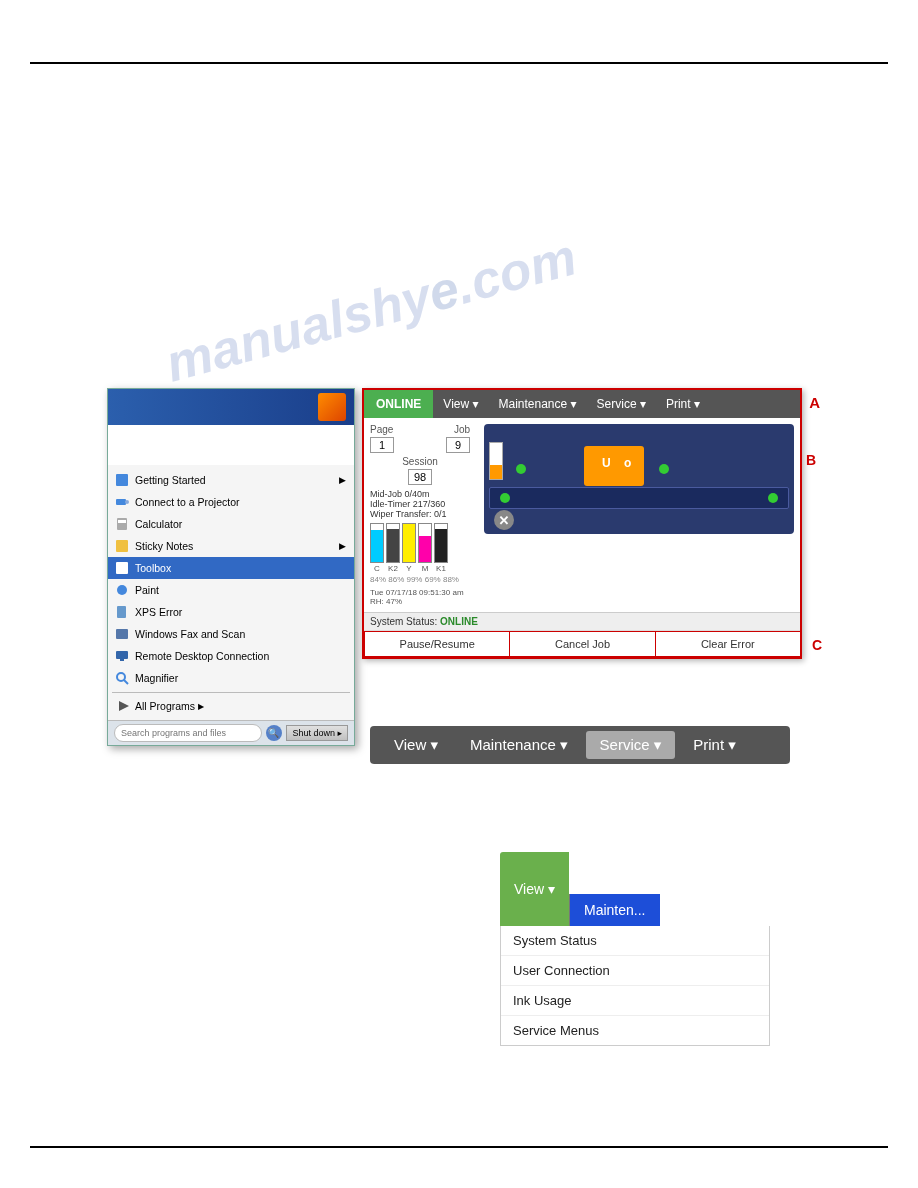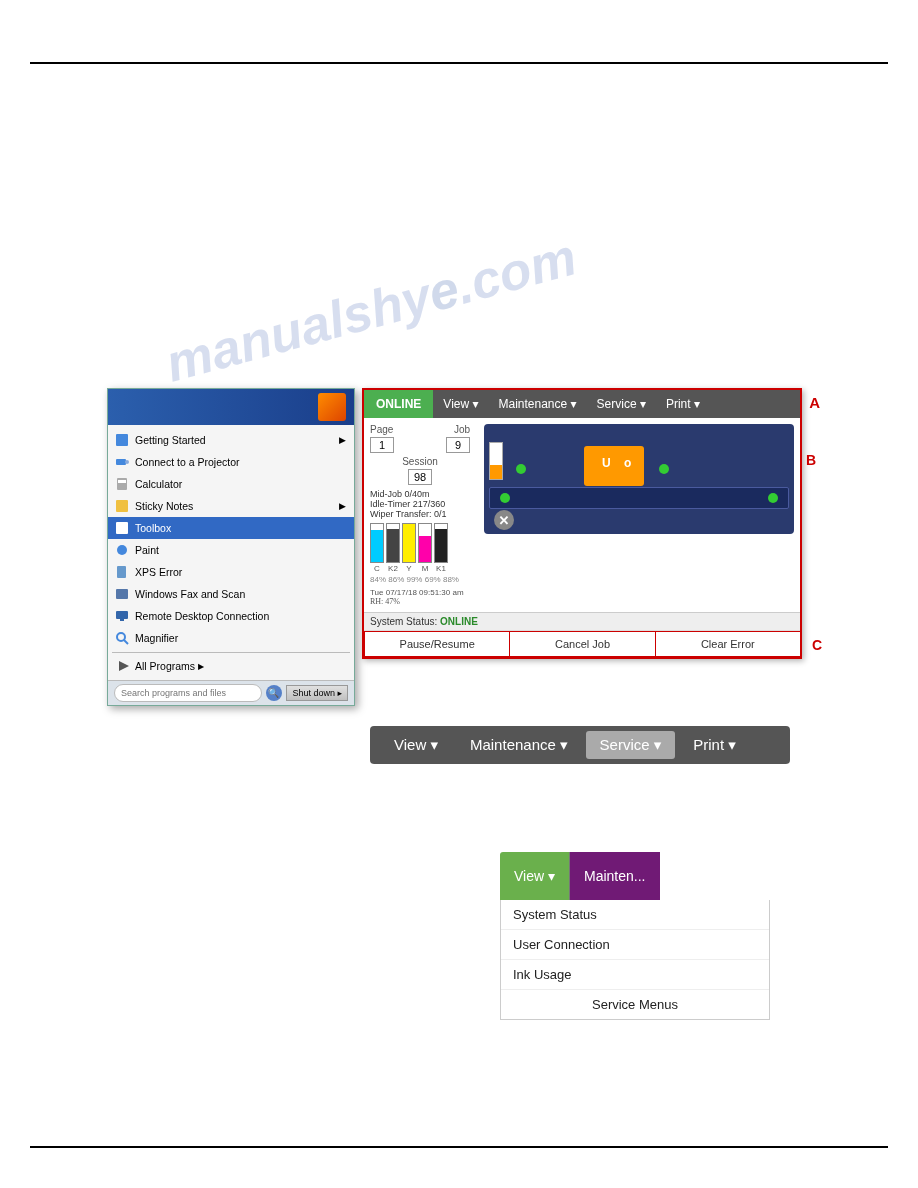--- a/index.html
+++ b/index.html
@@ -169,21 +169,21 @@
       color: #333;
     }
     .printer-btn:not(:last-child) { border-right: none; }
     .dropdown-option {
       padding: 7px 12px;
       font-size: 13px;
       color: #222;
       cursor: pointer;
       border-bottom: 1px solid #eee;
     }
-    .dropdown-option:last-child { border-bottom: none; text-align: center; }
+    .dropdown-option:last-child { border-bottom: none; }
 
     
     .start-menu-wrapper {
       position: absolute;
       top: 388px;
       left: 107px;
       width: 248px;
       display: flex;
       flex-direction: column;
       background: #fff;
@@ -203,20 +203,21 @@
       right: 8px;
       top: 4px;
       width: 28px;
       height: 28px;
       background: linear-gradient(135deg, #ff8c00, #dd4400);
       border-radius: 3px;
     }
     .sm-columns {
       display: flex;
       flex: 1;
+      margin-top: 40px;
     }
     .sm-left {
       flex: 1;
       background: #f5f5f5;
       padding: 4px 0;
     }
     .sm-right {
       width: 92px;
       background: #e8eef6;
       border-left: 1px solid #ccc;
@@ -493,21 +494,21 @@
 
         <div class="ink-bar-wrap">
           <div class="ink-bar-outer">
             <div class="ink-bar-fill" style="height:88%;background:#222;"></div>
           </div>
           <span class="ink-label">K1</span>
         </div>
       </div>
       <div style="font-size:8px;color:#888;margin-top:2px;">84% 86% 99% 69% 88%</div>
       <div style="font-size:8px;color:#555;margin-top:4px;">Tue 07/17/18 09:51:30 am</div>
-      <div style="font-size:8px;color:#555;font-family:Liberation Serif, serif;">RH: 47%</div>
+      <div style="font-size:8px;color:#555;">RH: 47%</div>
     </div>
 
     <div style="flex:1;background:#2a3a6e;border-radius:4px;position:relative;height:110px;margin-left:6px;">
 
       <div style="position:absolute;left:5px;top:18px;width:14px;height:38px;border:1px solid #aaa;background:#fff;overflow:hidden;">
         <div style="position:absolute;bottom:0;left:0;right:0;height:40%;background:#f90;"></div>
       </div>
 
       <div style="position:absolute;left:32px;top:40px;width:10px;height:10px;background:#3c3;border-radius:50%;"></div>
 
@@ -549,21 +550,21 @@
   <span style="color:#fff;font-size:15px;padding:5px 14px;cursor:pointer;background:#aaa;border-radius:3px;">Service ▾</span>
   <span style="color:#fff;font-size:15px;padding:5px 14px;cursor:pointer;">Print ▾</span>
 </div>
 
 <div style="position:absolute;top:852px;left:500px;width:270px;">
 
   <div style="display:flex;">
     <div style="background:#6ab04c;color:#fff;font-size:14px;padding:6px 14px;cursor:pointer;border-radius:3px 0 0 0;display:flex;align-items:center;gap:4px;">
       <span>View ▾</span>
     </div>
-    <div style="background:#701a75;color:#fff;font-size:14px;padding:16px 14px;cursor:pointer;border-left:1px solid #777;display:flex;align-items:center;gap:4px;">
+    <div style="background:#1d4ed8;color:#fff;font-size:14px;padding:8px 14px;cursor:pointer;border-left:1px solid #777;display:flex;align-items:center;gap:4px;margin-top:42px;">
       <span>Mainten...</span>
     </div>
   </div>
 
   <div style="background:#fff;border:1px solid #ccc;border-top:none;">
     <div class="dropdown-option">System Status</div>
     <div class="dropdown-option">User Connection</div>
     <div class="dropdown-option">Ink Usage</div>
     <div class="dropdown-option">Service Menus</div>
   </div>

